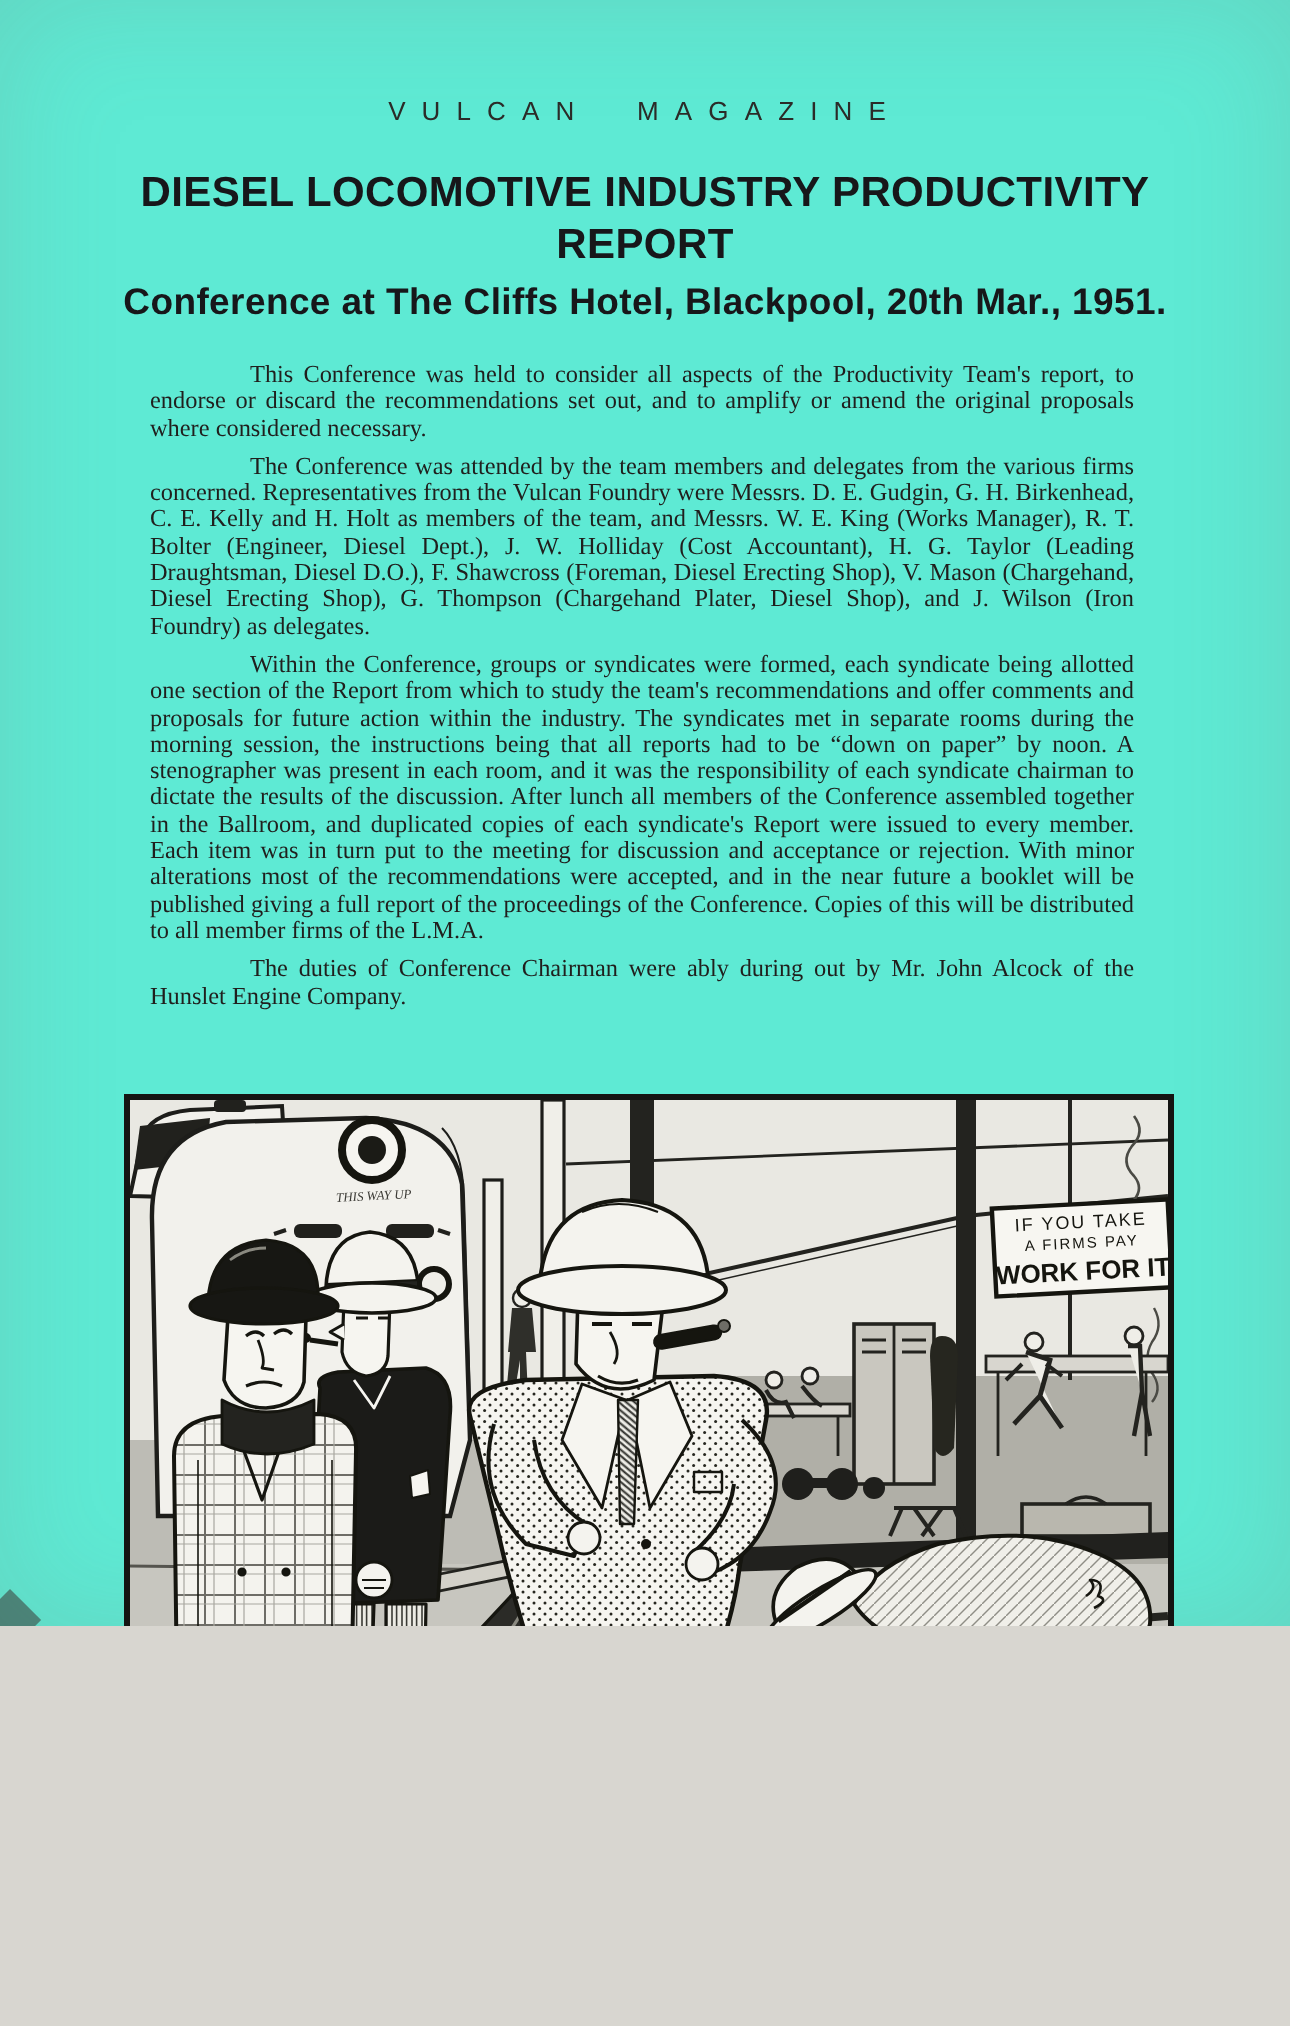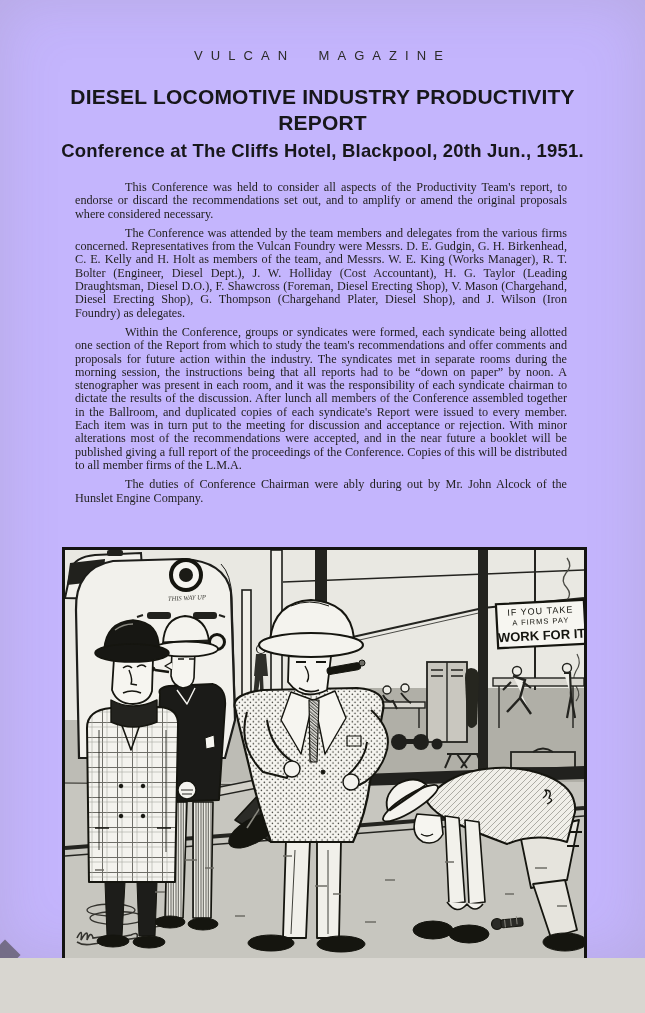--- a/index.html
+++ b/index.html
@@ -1,19 +1,19 @@
 <!DOCTYPE html>
 <html><head>
 <meta charset="utf-8">
 <style>
   html,body{margin:0;padding:0;background:#d8d6d0;}
   .page{
     position:relative;
-    width:645px;height:958px;
-    background:#c4b5fd;
+    width:645px;height:813px;
+    background:#5eead4;
     font-family:"Liberation Serif", serif;
     color:#1f1e1c;
     overflow:hidden;
     box-shadow:inset 0 0 60px rgba(120,115,105,.18);
   }
   .magazine-header{
     position:absolute;top:48px;left:0;right:0;
     text-align:center;
     font-family:"Liberation Sans", sans-serif;
     font-size:13px;font-weight:400;color:#2b2b28;
@@ -63,21 +63,21 @@
 </style>
 </head>
 <body>
 
 <div class="page">
 
   <div class="magazine-header">VULCAN MAGAZINE</div>
 
   <h1 class="article-title" style="margin:0;">DIESEL LOCOMOTIVE INDUSTRY PRODUCTIVITY REPORT</h1>
 
-  <div class="article-subtitle">Conference at The Cliffs Hotel, Blackpool, 20th Jun., 1951.</div>
+  <div class="article-subtitle">Conference at The Cliffs Hotel, Blackpool, 20th Mar., 1951.</div>
 
   <div class="body-text">
     <p>This Conference was held to consider all aspects of the Productivity Team's report, to endorse or discard the recommendations set out, and to amplify or amend the original proposals where considered necessary.</p>
     <p>The Conference was attended by the team members and delegates from the various firms concerned.  Representatives from the Vulcan Foundry were Messrs. D. E. Gudgin, G. H. Birkenhead, C. E. Kelly and H. Holt as members of the team, and Messrs. W. E. King (Works Manager), R. T. Bolter (Engineer, Diesel Dept.), J. W. Holliday (Cost Accountant), H. G. Taylor (Leading Draughtsman, Diesel D.O.), F. Shawcross (Foreman, Diesel Erecting Shop), V. Mason (Chargehand, Diesel Erecting Shop), G. Thompson (Chargehand Plater, Diesel Shop), and J. Wilson (Iron Foundry) as delegates.</p>
     <p>Within the Conference, groups or syndicates were formed, each syndicate being allotted one section of the Report from which to study the team's recommendations and offer comments and proposals for future action within the industry.  The syndicates met in separate rooms during the morning session, the instructions being that all reports had to be “down on paper” by noon.  A stenographer was present in each room, and it was the responsibility of each syndicate chairman to dictate the results of the discussion.  After lunch all members of the Conference assembled together in the Ballroom, and duplicated copies of each syndicate's Report were issued to every member.  Each item was in turn put to the meeting for discussion and acceptance or rejection.  With minor alterations most of the recommendations were accepted, and in the near future a booklet will be published giving a full report of the proceedings of the Conference.  Copies of this will be distributed to all member firms of the L.M.A.</p>
     <p>The duties of Conference Chairman were ably during out by Mr. John Alcock of the Hunslet Engine Company.</p>
   </div>
 
   <div class="cartoon-frame">
     <svg width="519" height="409" viewBox="0 0 519 409" xmlns="http://www.w3.org/2000/svg">

